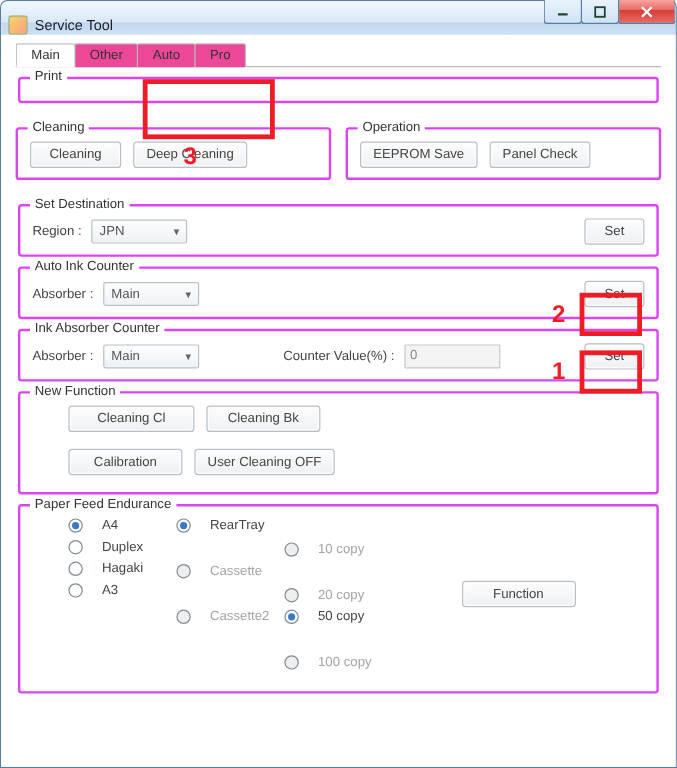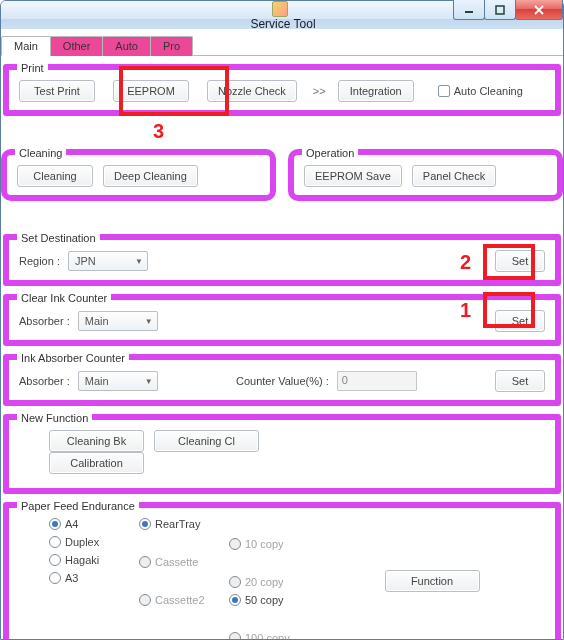--- a/index.html
+++ b/index.html
@@ -23,21 +23,20 @@
   }
   .titlebar {
     height: 40px;
     background: linear-gradient(to bottom, #f3f8ff 0%, #d8e7f7 45%, #c3d8ee 46%, #d8e9fa 100%);
     border-bottom: 1px solid #6f8fab;
     border-radius: 5px 5px 0 0;
     display: flex;
     align-items: center;
     padding: 0 4px 0 6px;
     position: relative;
-    flex-direction: column;
   }
   .title-icon {
     width: 16px; height: 16px;
     margin-right: 6px;
     background: linear-gradient(135deg,#f6d365,#fda085);
     border:1px solid #9a6;
     border-radius:2px;
   }
   .title-text {
     color:#1a1a2a;
@@ -63,21 +62,21 @@
     width: 48px;
     background: linear-gradient(to bottom,#f7a4a0 0%, #e66b64 45%, #d64038 46%, #e96a62 100%);
     color:#fff;
   }
   .wbtn svg { display:block; }
 
   .client {
     position:absolute;
     top:28px; left:0; right:0; bottom:0;
     background:#fff;
-    padding: 6px 0;
+    padding: 6px 12px;
     overflow:hidden;
   }
 
   
   .tabs {
     display:flex;
     border-bottom:1px solid #b9b9b9;
     margin-bottom: 8px;
   }
   .tab {
@@ -94,21 +93,21 @@
   }
   .tab:first-child{margin-left:0;}
   .tab.active {
     background:#fff;
     top:1px;
     border-bottom:1px solid #fff;
   }
 
   
   .group {
-    border:6px solid #d946ef;
+    border:2px solid #d946ef;
     border-radius:3px;
     margin: 8px 2px;
     padding: 10px 10px 8px 10px;
     position:relative;
   }
   .group > .legend {
     position:absolute;
     top:-8px;
     left:8px;
     background:#fff;
@@ -132,21 +131,21 @@
     margin-right: 10px;
     white-space: nowrap;
   }
   .btn.small{min-width:50px;padding:0 12px;}
 
   .row { display:flex; align-items:center; flex-wrap:wrap; }
   .between { justify-content: space-between; }
   .gap { gap: 6px 8px; }
 
   .two-col { display:flex; gap: 12px; }
-  .two-col > .group { flex:1; margin:25px 0;border-radius:10px; }
+  .two-col > .group { flex:1; margin:12px 0; }
 
   .label { color:#444; margin-right:8px; }
 
   .combo {
     display:inline-flex; align-items:center;
     width:80px; height:20px;
     border:1px solid #b8bfc7;
     background:linear-gradient(to bottom,#fdfdfd,#eef2f5);
     border-radius:2px;
     padding:0 4px 0 6px;
@@ -167,21 +166,21 @@
 
   .checkbox {
     display:inline-flex; align-items:center; gap:4px;
     color:#444;
   }
   .checkbox .box {
     width:12px;height:12px;border:1px solid #8a98a6;background:#fff;border-radius:2px;
   }
 
   .radio {
-    display:inline-flex; align-items:center; gap:4px;
+    display:inline-flex; align-items:center; gap:16px;
     color:#444;
     width:90px;
   }
   .radio .r {
     width:12px;height:12px;border:1px solid #7f8b97;border-radius:50%;background:#fff;
     display:flex;align-items:center;justify-content:center;
   }
   .radio.on .r::after{content:"";width:6px;height:6px;border-radius:50%;background:#3b78c8;}
   .radio.dim{color:#a4a4a4;margin-top:20px;}
   .radio.dim .r{background:#eee;}
@@ -236,31 +235,20 @@
 
     <div class="tabs">
       <div class="tab active">Main</div>
       <div class="tab">Other</div>
       <div class="tab">Auto</div>
       <div class="tab">Pro</div>
     </div>
 
     <div class="group">
       <span class="legend">Print</span>
-      <div class="row gap">
-        <span class="btn">Test Print</span>
-        <span class="btn">EEPROM</span>
-        <span class="btn">Nozzle Check</span>
-        <span class="dbl-arrow">&gt;&gt;</span>
-        <span class="btn">Integration</span>
-        <label class="checkbox" style="margin-left:6px;">
-          <span class="box"></span>
-          <span>Auto Cleaning</span>
-        </label>
-      </div>
     </div>
 
     <div class="two-col">
       <div class="group">
         <span class="legend">Cleaning</span>
         <div class="row">
           <span class="btn">Cleaning</span>
           <span class="btn">Deep Cleaning</span>
         </div>
       </div>
@@ -281,21 +269,21 @@
           <span class="combo">
             <span>JPN</span>
             <span class="arr">▼</span>
           </span>
         </div>
         <span class="btn small" style="margin-right:0">Set</span>
       </div>
     </div>
 
     <div class="group">
-      <span class="legend">Clear Ink Counter</span>
+      <span class="legend">Auto Ink Counter</span>
       <div class="row between">
         <div class="row">
           <span class="label">Absorber :</span>
           <span class="combo">
             <span>Main</span>
             <span class="arr">▼</span>
           </span>
         </div>
         <span class="btn small" style="margin-right:0">Set</span>
       </div>
@@ -315,26 +303,27 @@
           <span class="label">Counter Value(%) :</span>
           <span class="textfield">0</span>
         </div>
         <span class="btn small" style="margin-right:0">Set</span>
       </div>
     </div>
 
     <div class="group" style="padding-bottom:14px;">
       <span class="legend">New Function</span>
       <div class="row" style="padding-left:30px;">
+        <span class="btn" style="min-width:105px">Cleaning Cl</span>
         <span class="btn" style="min-width:95px">Cleaning Bk</span>
-        <span class="btn" style="min-width:105px">Cleaning Cl</span>
         <span style="width:22px"></span>
       </div>
-      <div class="row" style="padding-left:30px;">
+      <div class="row" style="margin-top:14px;padding-left:30px;">
         <span class="btn" style="min-width:95px">Calibration</span>
+        <span class="btn" style="min-width:105px">User Cleaning OFF</span>
         <span style="width:22px"></span>
       </div>
     </div>
 
     <div class="group" style="padding-bottom:14px;">
       <span class="legend">Paper Feed Endurance</span>
       <div class="pf-cols">
         <div class="pf-col">
           <label class="radio on">
               <span class="r"></span>

